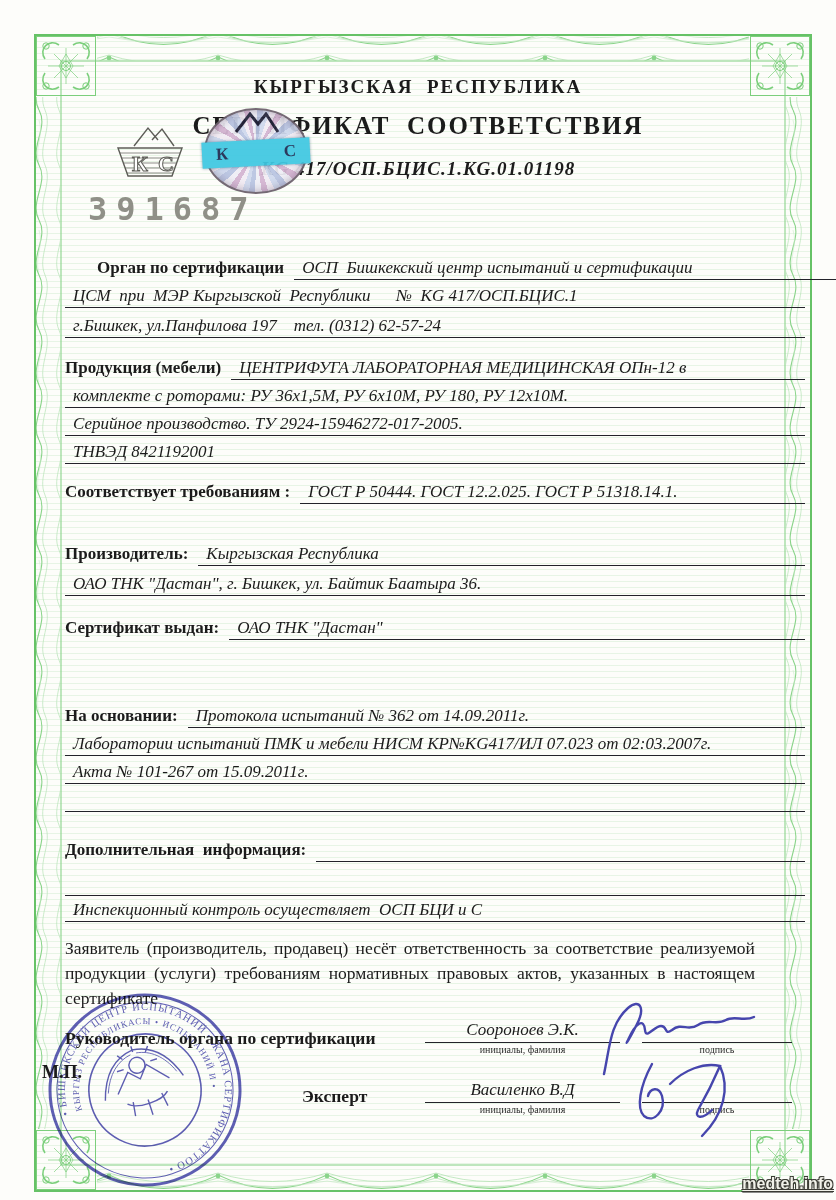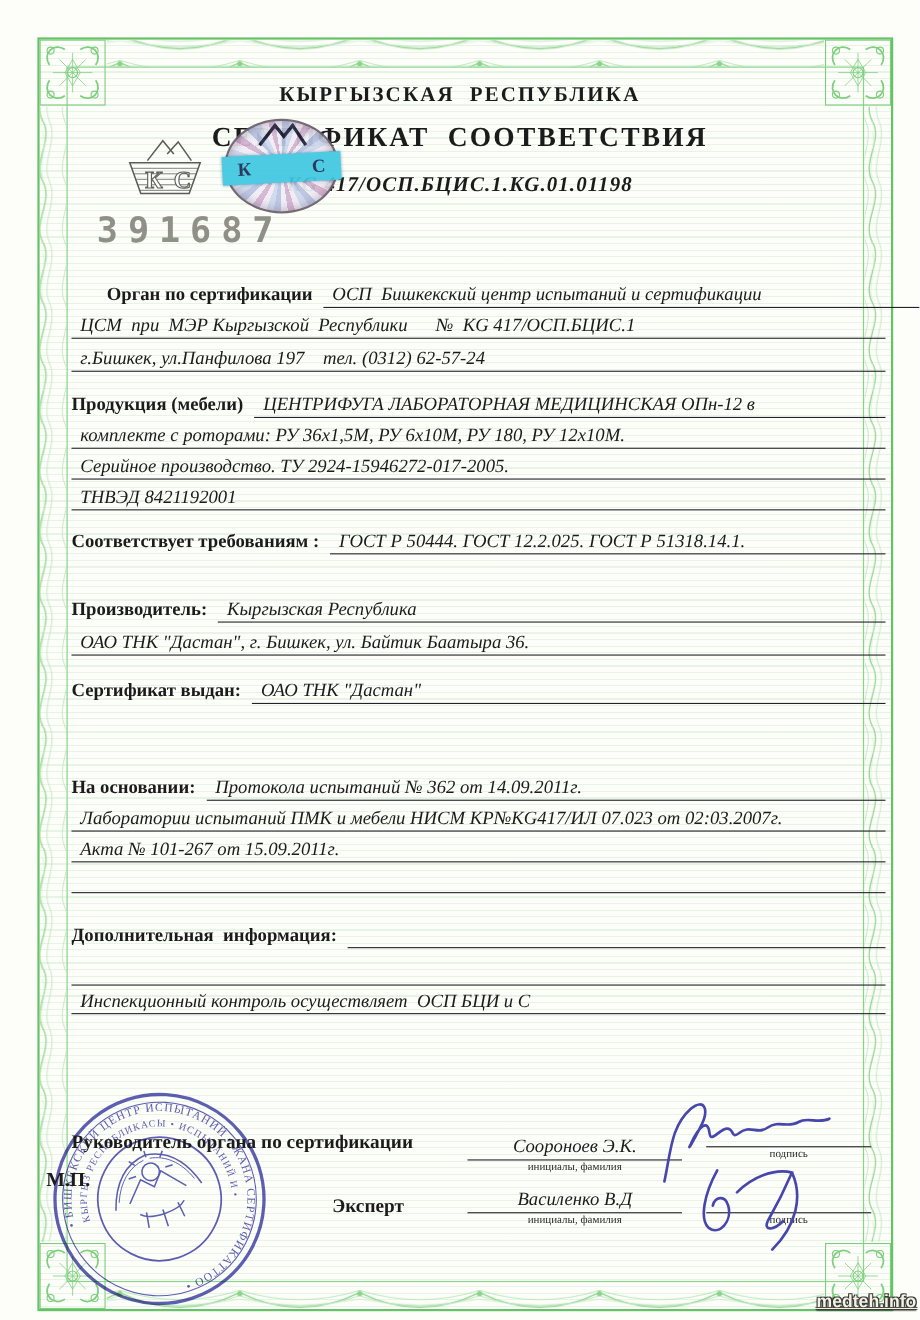--- a/index.html
+++ b/index.html
@@ -221,24 +221,25 @@
     <span class="val fill">&nbsp;</span>
   </div>
   <div class="row" style="left:65px; top:874px; width:740px;">
     <span class="val fill">&nbsp;</span>
   </div>
 
   <div class="row" style="left:65px; top:900px; width:740px;">
     <span class="val fill">Инспекционный контроль осуществляет  ОСП БЦИ и С</span>
   </div>
 
+  <div class="para">Заявитель (производитель, продавец) несёт ответственность за соответствие реализуемой продукции (услуги) требованиям  нормативных  правовых  актов,  указанных  в  настоящем сертификате</div>
 
   <div class="lbl" style="position:absolute; left:65px; top:1028px; font-size:17.5px; z-index:8;">Руководитель органа по сертификации</div>
 
-  <div class="sigfield" style="left:425px; top:1020px; width:195px;margin-top:12px;">
+  <div class="sigfield" style="left:425px; top:1020px; width:195px;">
     <span class="line">Соороноев Э.К.</span>
     <span class="cap">инициалы, фамилия</span>
   </div>
   <div class="sigfield" style="left:642px; top:1020px; width:150px;">
     <span class="line">&nbsp;</span>
     <span class="cap">подпись</span>
   </div>
 
   <div class="mp">М.П.</div>
 

